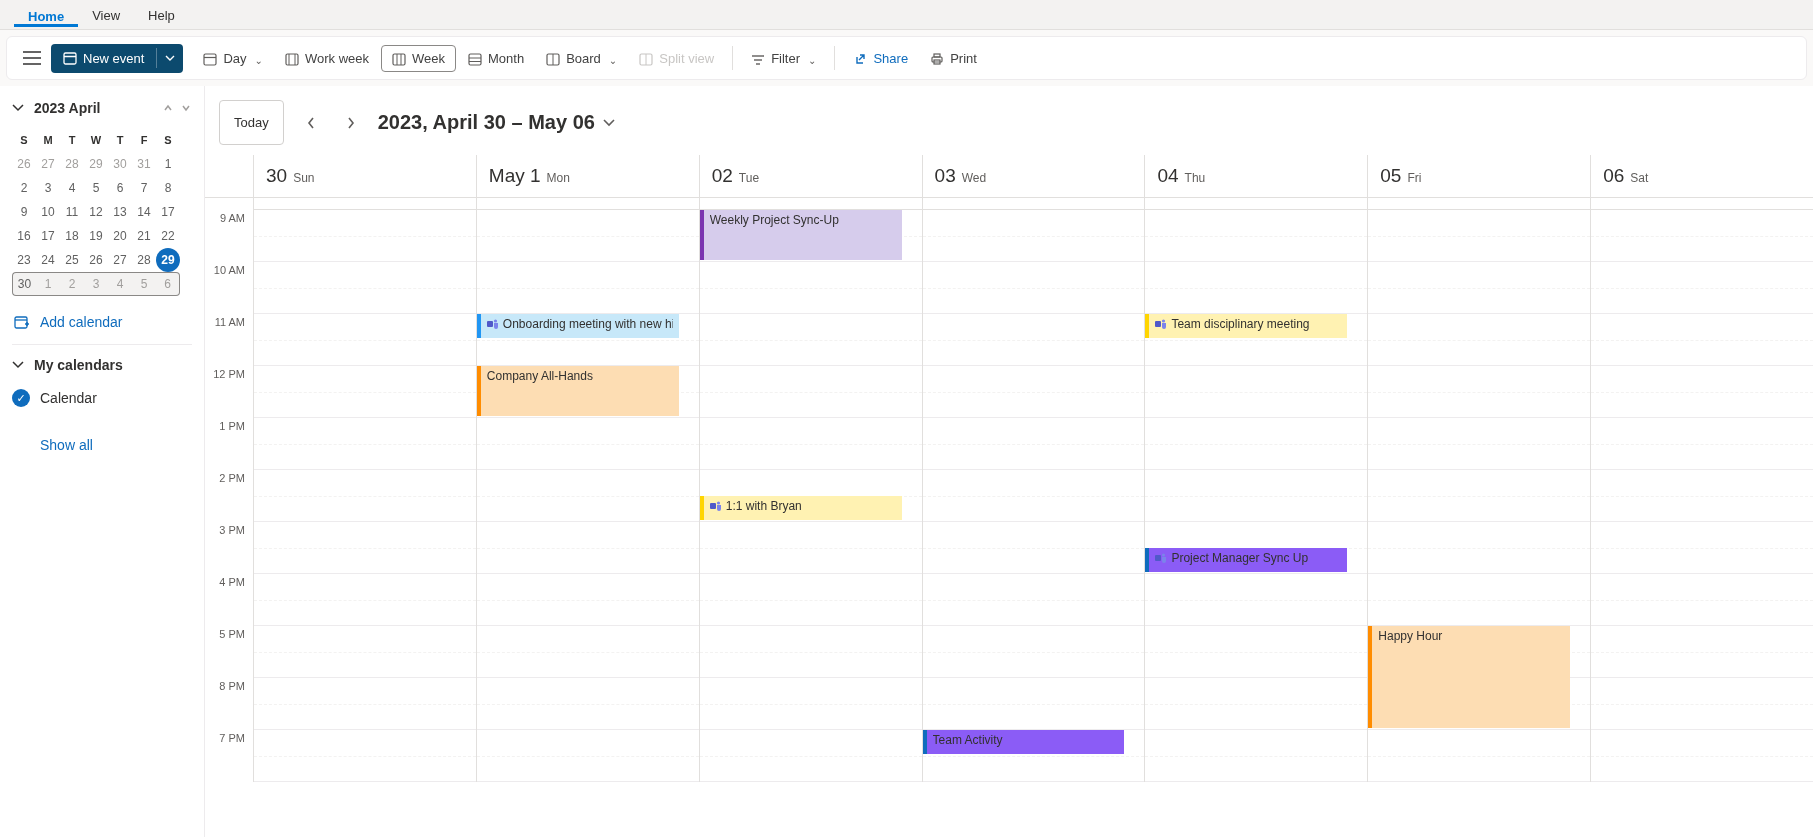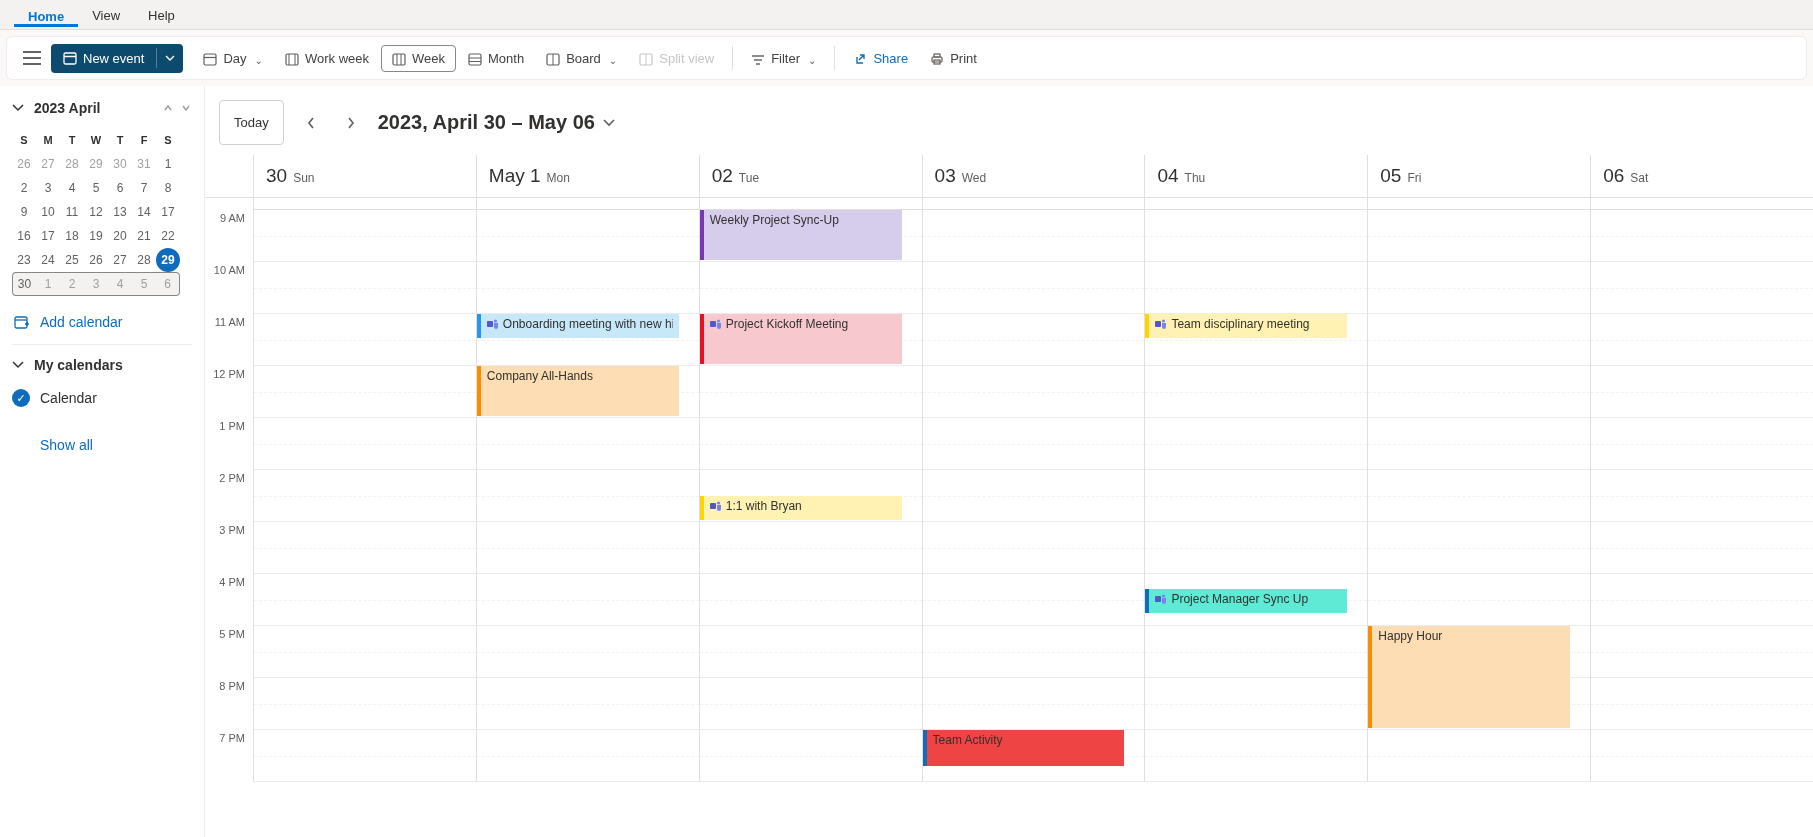--- a/index.html
+++ b/index.html
@@ -415,32 +415,20 @@
               <div class="hour-line"></div>
               <div class="hour-line"></div>
               <div class="hour-line"></div>
               <div class="hour-line"></div>
               <div class="hour-line"></div>
               <div class="event" style="top: 0px; height: 50px; background: rgb(214, 204, 236); border-left-color: rgb(123, 53, 176);">
                 <div class="ev-title">
                   <span>Weekly Project Sync-Up</span>
                 </div>
               </div>
-              <div class="event" style="top: 104px; height: 50px; background: rgb(247, 201, 206); border-left-color: rgb(232, 17, 35);">
-                <div class="ev-title">
-                  <span class="teams-ico">
-                    <svg width="12" height="12" viewBox="0 0 12 12">
-                      <rect x="0" y="3" width="6" height="6" rx="1" fill="#5059c9"></rect>
-                      <circle cx="8.5" cy="3" r="1.6" fill="#7b83eb"></circle>
-                      <path d="M7 5 h4 v4 a2 2 0 0 1 -4 0 z" fill="#7b83eb"></path>
-                    </svg>
-                  </span>
-                  <span>Project Kickoff Meeting</span>
-                </div>
-              </div>
               <div class="event" style="top: 286px; height: 24px; background: rgb(255, 242, 178); border-left-color: rgb(255, 213, 0);">
                 <div class="ev-title">
                   <span class="teams-ico">
                     <svg width="12" height="12" viewBox="0 0 12 12">
                       <rect x="0" y="3" width="6" height="6" rx="1" fill="#5059c9"></rect>
                       <circle cx="8.5" cy="3" r="1.6" fill="#7b83eb"></circle>
                       <path d="M7 5 h4 v4 a2 2 0 0 1 -4 0 z" fill="#7b83eb"></path>
                     </svg>
                   </span>
                   <span>1:1 with Bryan</span>
@@ -452,21 +440,21 @@
               <div class="hour-line"></div>
               <div class="hour-line"></div>
               <div class="hour-line"></div>
               <div class="hour-line"></div>
               <div class="hour-line"></div>
               <div class="hour-line"></div>
               <div class="hour-line"></div>
               <div class="hour-line"></div>
               <div class="hour-line"></div>
               <div class="hour-line"></div>
-              <div class="event" style="top: 520px; height: 36px; background: #ef4444; border-left-color: rgb(15, 108, 189);">
+              <div class="event" style="top: 520px; height: 24px; background: #8b5cf6; border-left-color: rgb(15, 108, 189);">
                 <div class="ev-title">
                   <span>Team Activity</span>
                 </div>
               </div>
             </div>
             <div class="day-col">
               <div class="hour-line"></div>
               <div class="hour-line"></div>
               <div class="hour-line"></div>
               <div class="hour-line"></div>
@@ -482,21 +470,21 @@
                   <span class="teams-ico">
                     <svg width="12" height="12" viewBox="0 0 12 12">
                       <rect x="0" y="3" width="6" height="6" rx="1" fill="#5059c9"></rect>
                       <circle cx="8.5" cy="3" r="1.6" fill="#7b83eb"></circle>
                       <path d="M7 5 h4 v4 a2 2 0 0 1 -4 0 z" fill="#7b83eb"></path>
                     </svg>
                   </span>
                   <span>Team disciplinary meeting</span>
                 </div>
               </div>
-              <div class="event" style="top: 338px; height: 24px; background: #5eead4; border-left-color: rgb(15, 108, 189); margin-top: 41px;">
+              <div class="event" style="top: 338px; height: 24px; background: #8b5cf6; border-left-color: rgb(15, 108, 189);">
                 <div class="ev-title">
                   <span class="teams-ico">
                     <svg width="12" height="12" viewBox="0 0 12 12">
                       <rect x="0" y="3" width="6" height="6" rx="1" fill="#5059c9"></rect>
                       <circle cx="8.5" cy="3" r="1.6" fill="#7b83eb"></circle>
                       <path d="M7 5 h4 v4 a2 2 0 0 1 -4 0 z" fill="#7b83eb"></path>
                     </svg>
                   </span>
                   <span>Project Manager Sync Up</span>
                 </div>

